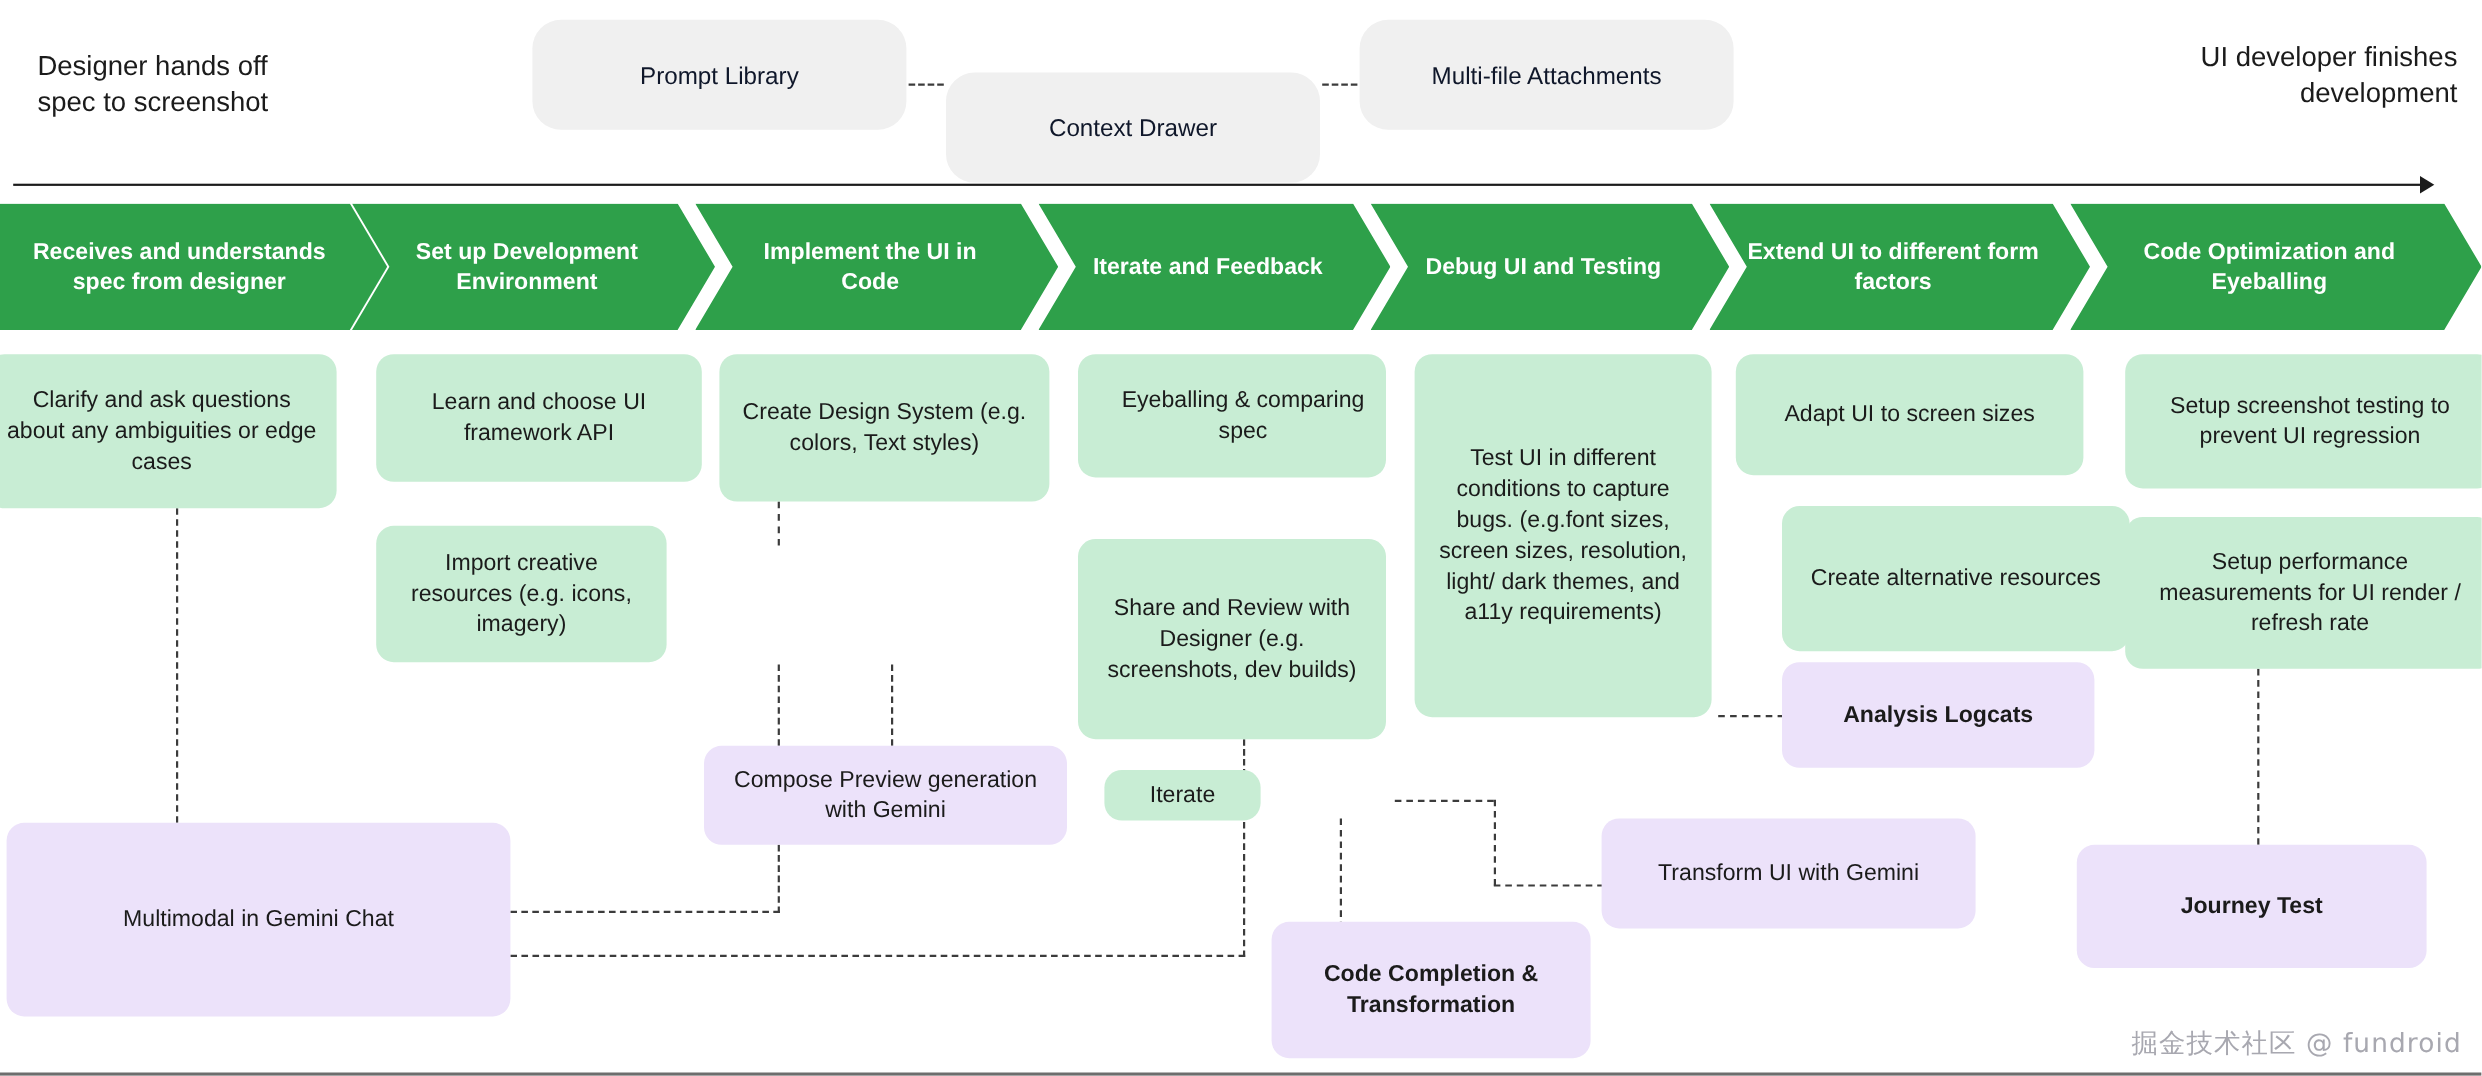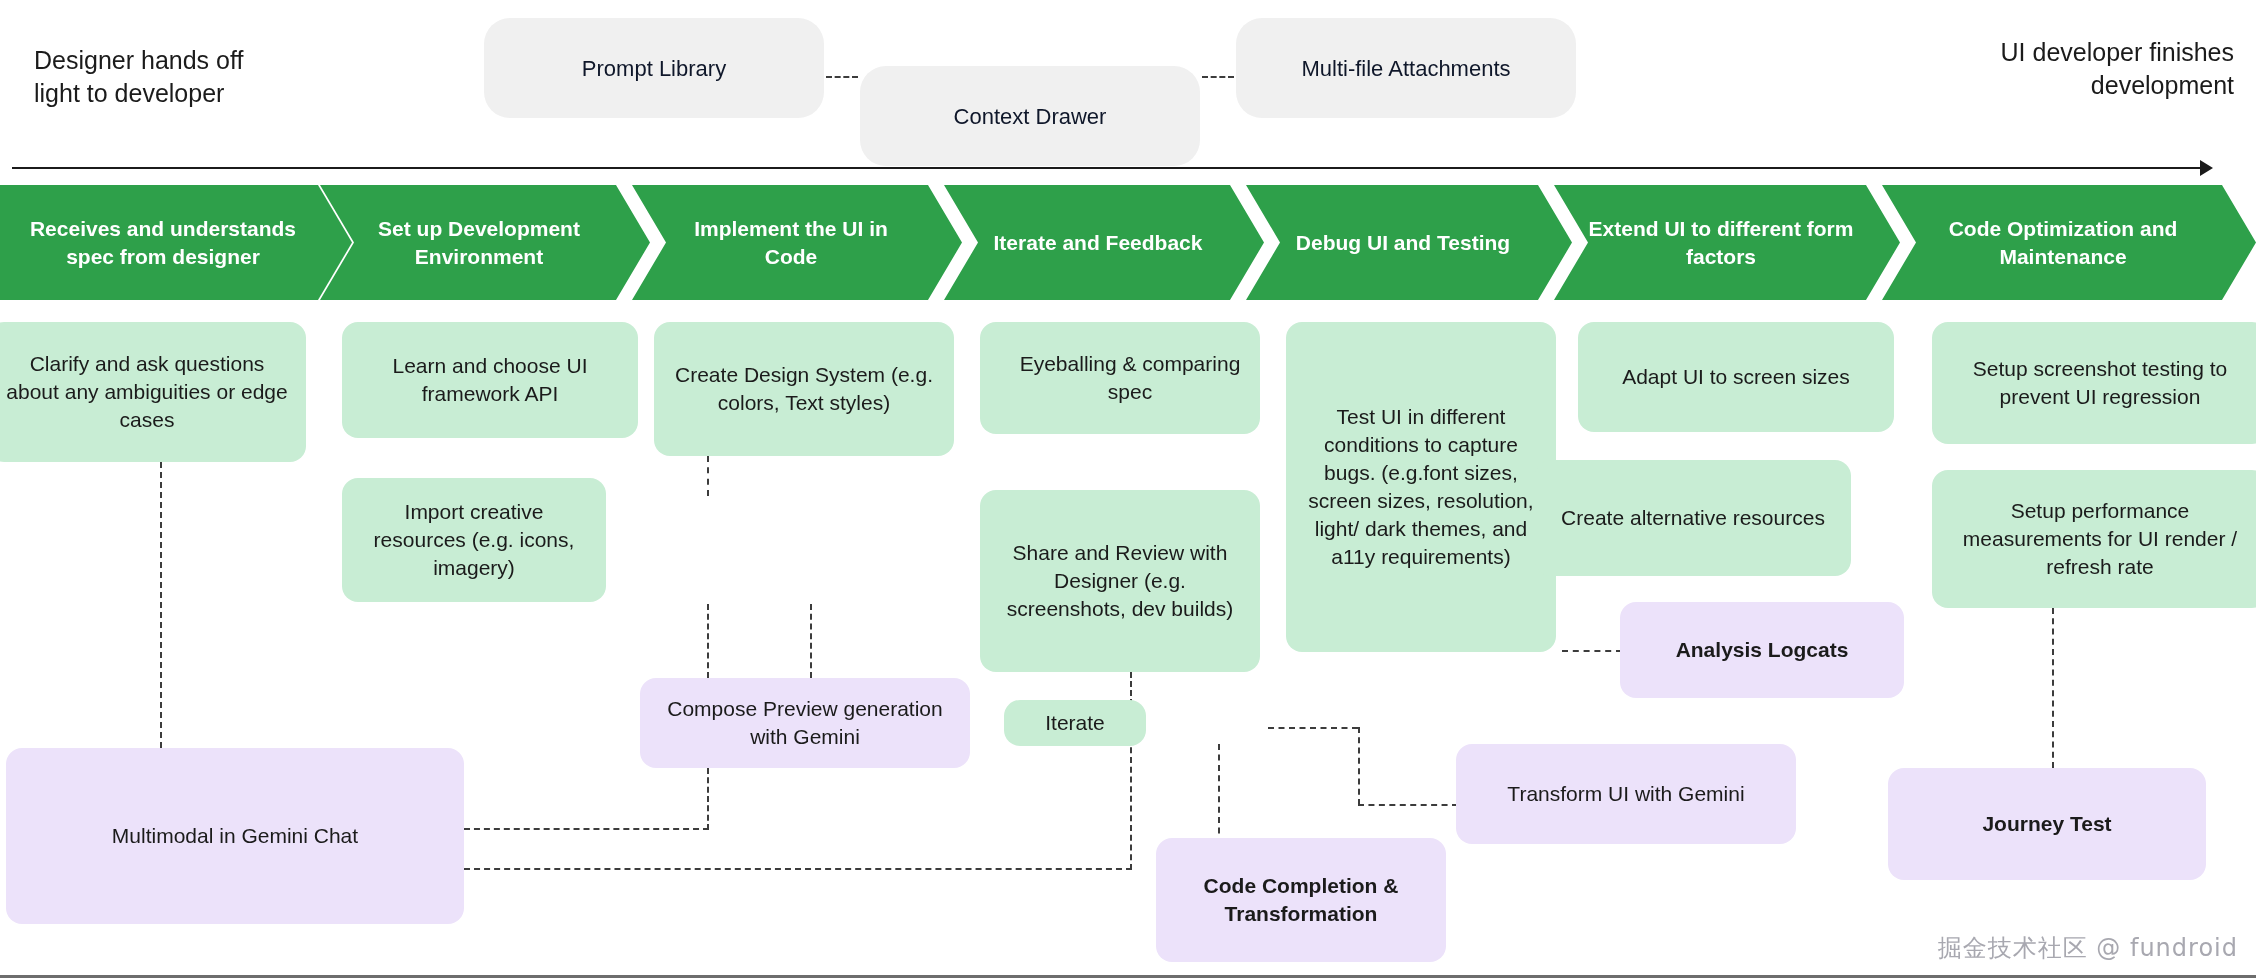--- a/index.html
+++ b/index.html
@@ -132,21 +132,21 @@
     position: absolute;
     left: 0; bottom: 0; width: 2256px; height: 0;
     border-top: 3px solid #6d6d6d;
   }
 </style>
 </head>
 <body>
 
 <div id="stage">
 
-  <div class="side-label" id="label-left">Designer hands off light to developer</div>
+  <div class="side-label" id="label-left">Designer hands off spec to screenshot</div>
 
   <div class="side-label" id="label-right">UI developer finishes development</div>
 
   <div class="pill" style="left:484px; top:18px; width:340px; height:100px;">Prompt Library</div>
 
   <div class="pill-dash" style="left:826px; top:76px; width:32px;"></div>
 
   <div class="pill" style="left:860px; top:18px; width:340px; height:100px;margin-top:48px;">Context Drawer</div>
 
   <div class="pill-dash" style="left:1202px; top:76px; width:32px;"></div>
@@ -169,21 +169,21 @@
     <div class="chevron" style="left:944px; width:320px;">
       <span class="chevron-label">Iterate and Feedback</span>
     </div>
     <div class="chevron" style="left:1246px; width:326px;">
       <span class="chevron-label">Debug UI and Testing</span>
     </div>
     <div class="chevron" style="left:1554px; width:346px;">
       <span class="chevron-label">Extend UI to different form factors</span>
     </div>
     <div class="chevron" style="left:1882px; width:374px;">
-      <span class="chevron-label">Code Optimization and Maintenance</span>
+      <span class="chevron-label">Code Optimization and Eyeballing</span>
     </div>
   </div>
 
   <div class="conn-v" style="left:160px; top:462px; height:286px;"></div>
 
   <div class="conn-v" style="left:707px; top:456px; height:40px;"></div>
 
   <div class="conn-v" style="left:707px; top:604px; height:74px;"></div>
   <div class="conn-v" style="left:810px; top:604px; height:74px;"></div>
 
@@ -217,21 +217,21 @@
   <div class="card green" style="left:980px; top:322px; width:280px; height:112px;padding-left:36px;">Eyeballing &amp; comparing spec</div>
 
   <div class="card green" style="left:980px; top:490px; width:280px; height:182px;">Share and Review with Designer (e.g. screenshots, dev builds)</div>
 
   <div class="card green" style="left:1004px; top:700px; width:142px; height:46px;">Iterate</div>
 
   <div class="card green" style="left:1286px; top:322px; width:270px; height:330px;">Test UI in different conditions to capture bugs. (e.g.font sizes, screen sizes, resolution, light/ dark themes, and a11y requirements)</div>
 
   <div class="card green" style="left:1578px; top:322px; width:316px; height:110px;">Adapt UI to screen sizes</div>
 
-  <div class="card green" style="left:1535px; top:460px; width:316px; height:116px;">Create alternative resources</div>
+  <div class="card green" style="left:1620px; top:460px; width:316px; height:132px;">Create alternative resources</div>
 
   <div class="card green" style="left:1932px; top:322px; width:336px; height:122px;">Setup screenshot testing to prevent UI regression</div>
 
   <div class="card green" style="left:1932px; top:470px; width:336px; height:138px;">Setup performance measurements for UI render / refresh rate</div>
 
   <div class="card purple" style="left:6px; top:748px; width:458px; height:176px;">Multimodal in Gemini Chat</div>
 
   <div class="card purple" style="left:640px; top:678px; width:330px; height:90px;">Compose Preview generation with Gemini</div>
 
   <div class="card purple bold" style="left:1156px; top:838px; width:290px; height:124px;">Code Completion &amp; Transformation</div>

